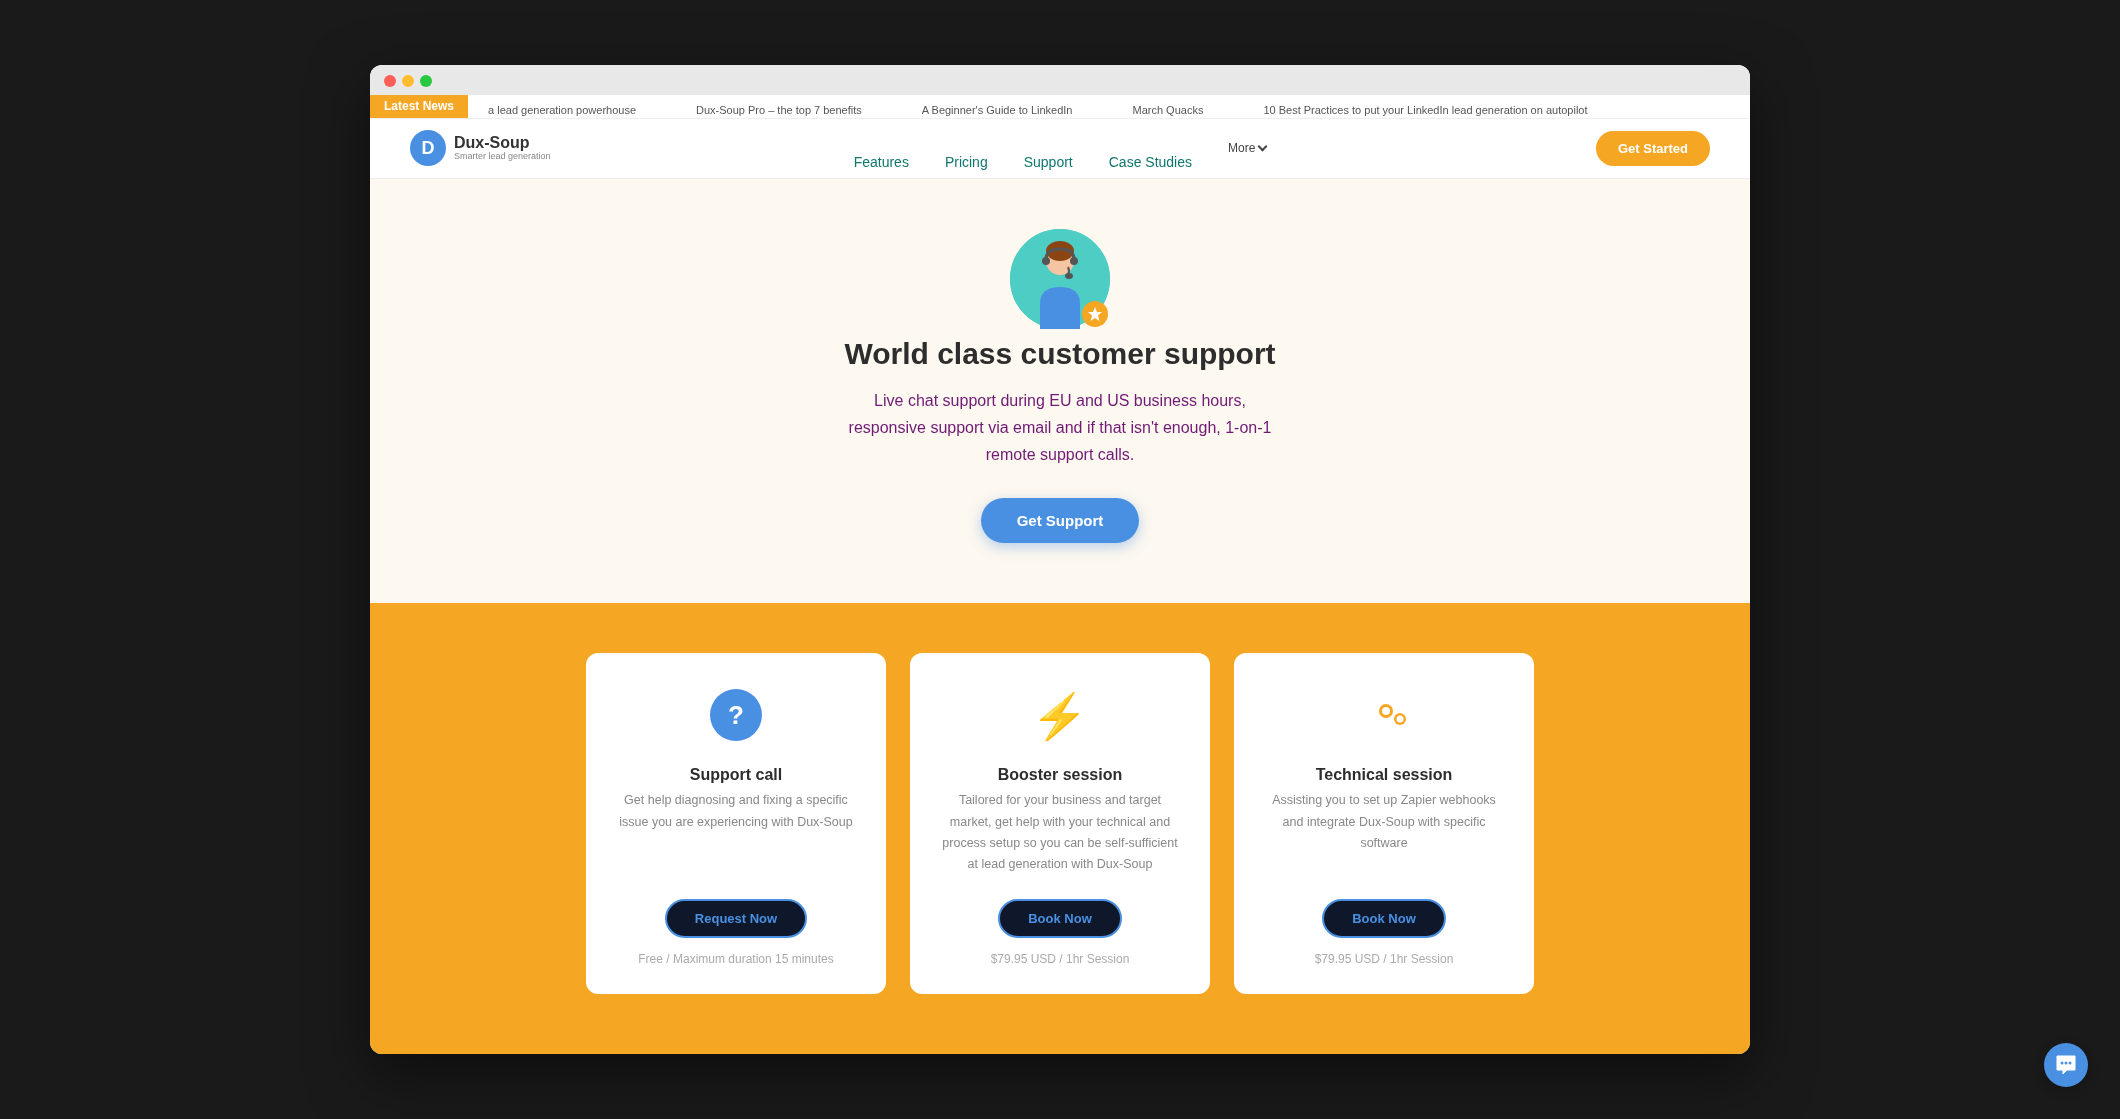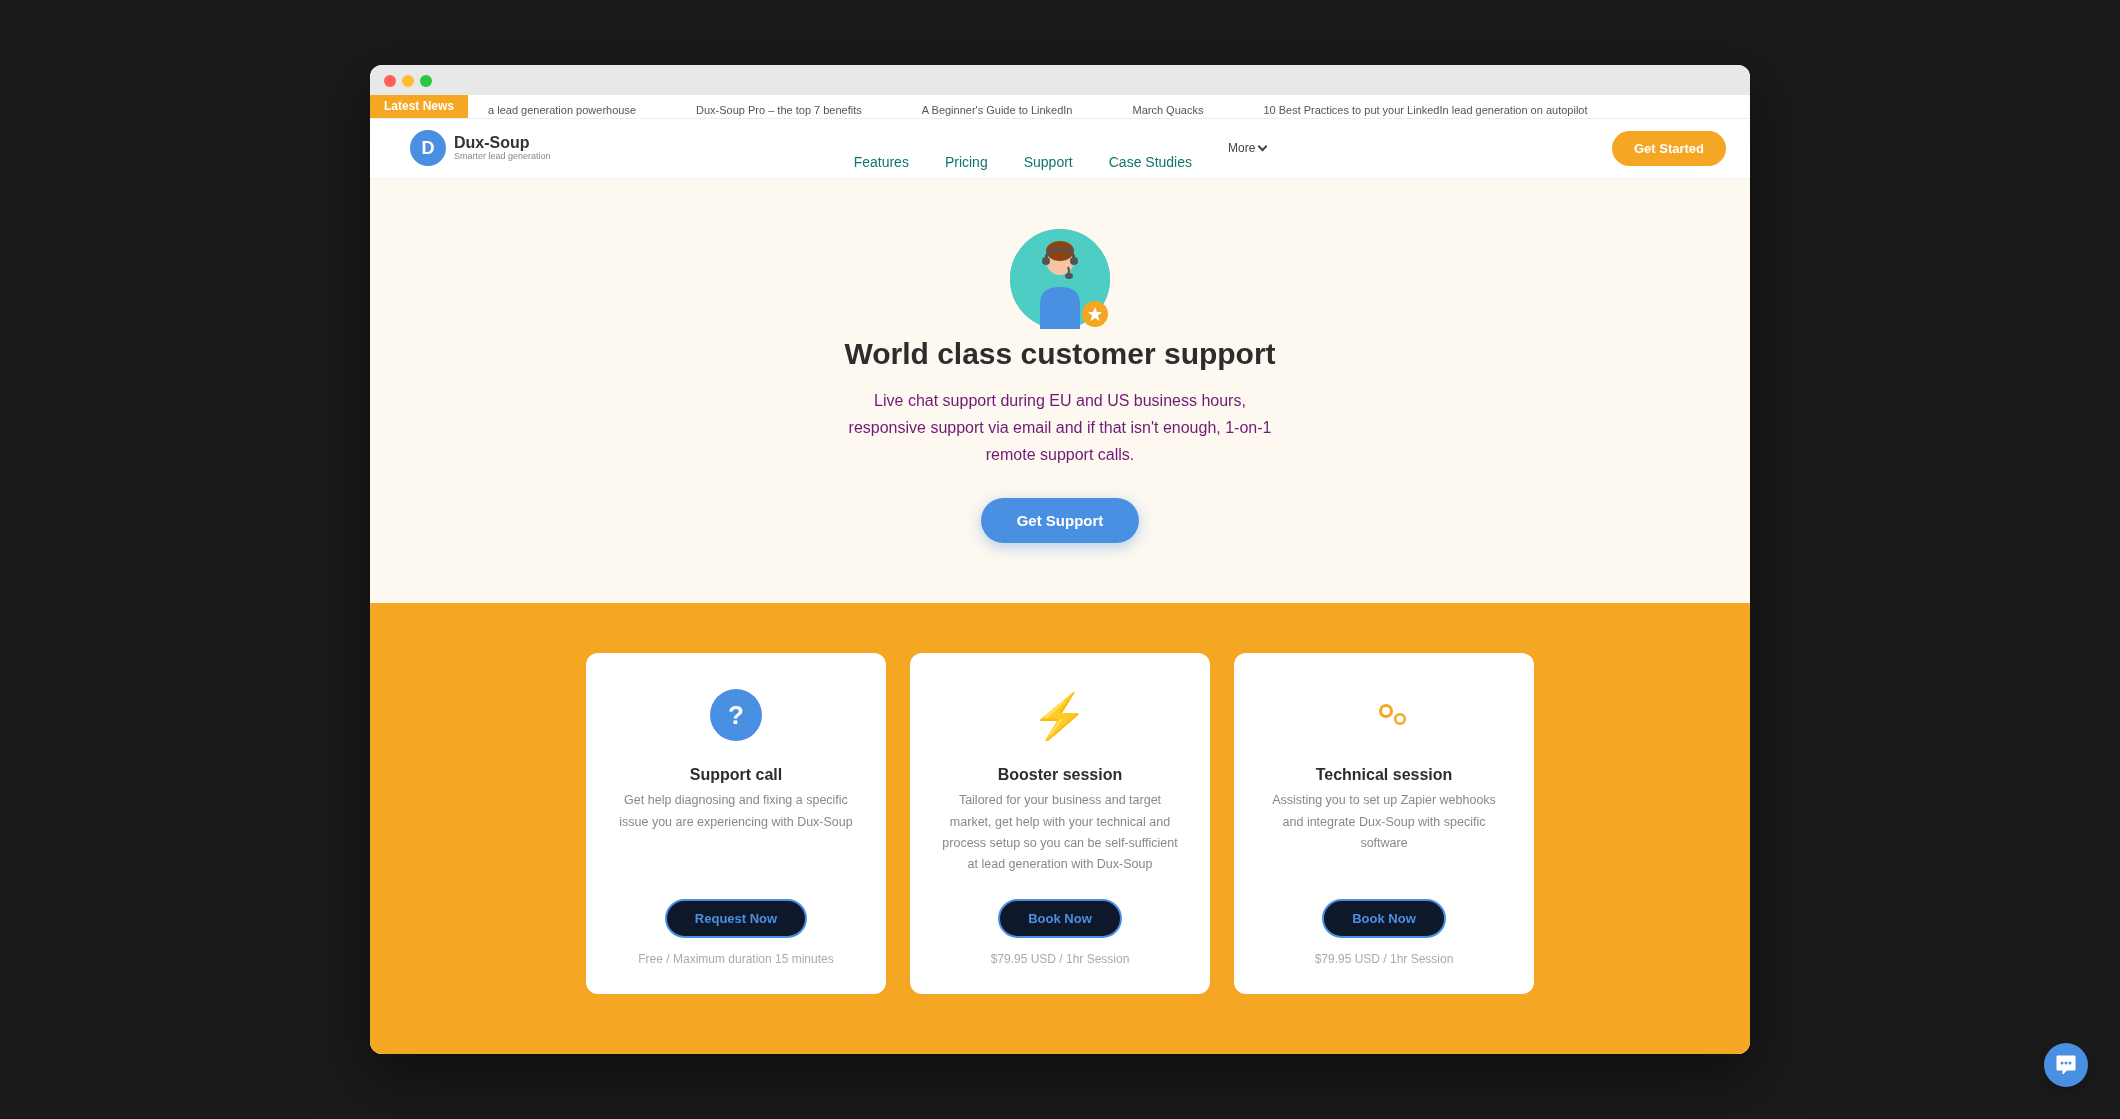--- a/index.html
+++ b/index.html
@@ -148,21 +148,21 @@
     .nav-cta {
       background: #f5a623;
       color: #fff;
       border: none;
       border-radius: 24px;
       padding: 10px 22px;
       font-size: 13px;
       font-weight: 600;
       cursor: pointer;
       position: absolute;
-      right: 24px;
+      right: 40px;
     }
 
     
     .support-hero {
       background: #fdf8f0;
       display: flex;
       flex-direction: column;
       align-items: center;
       padding: 50px 39px 60px;
       text-align: center;

